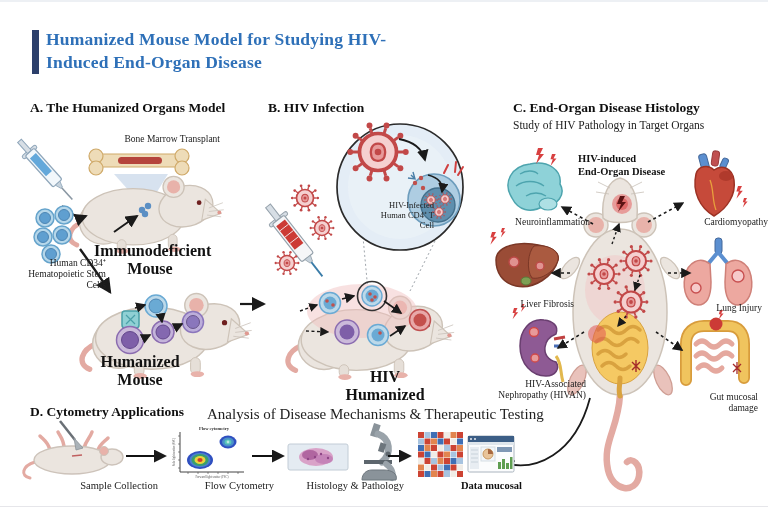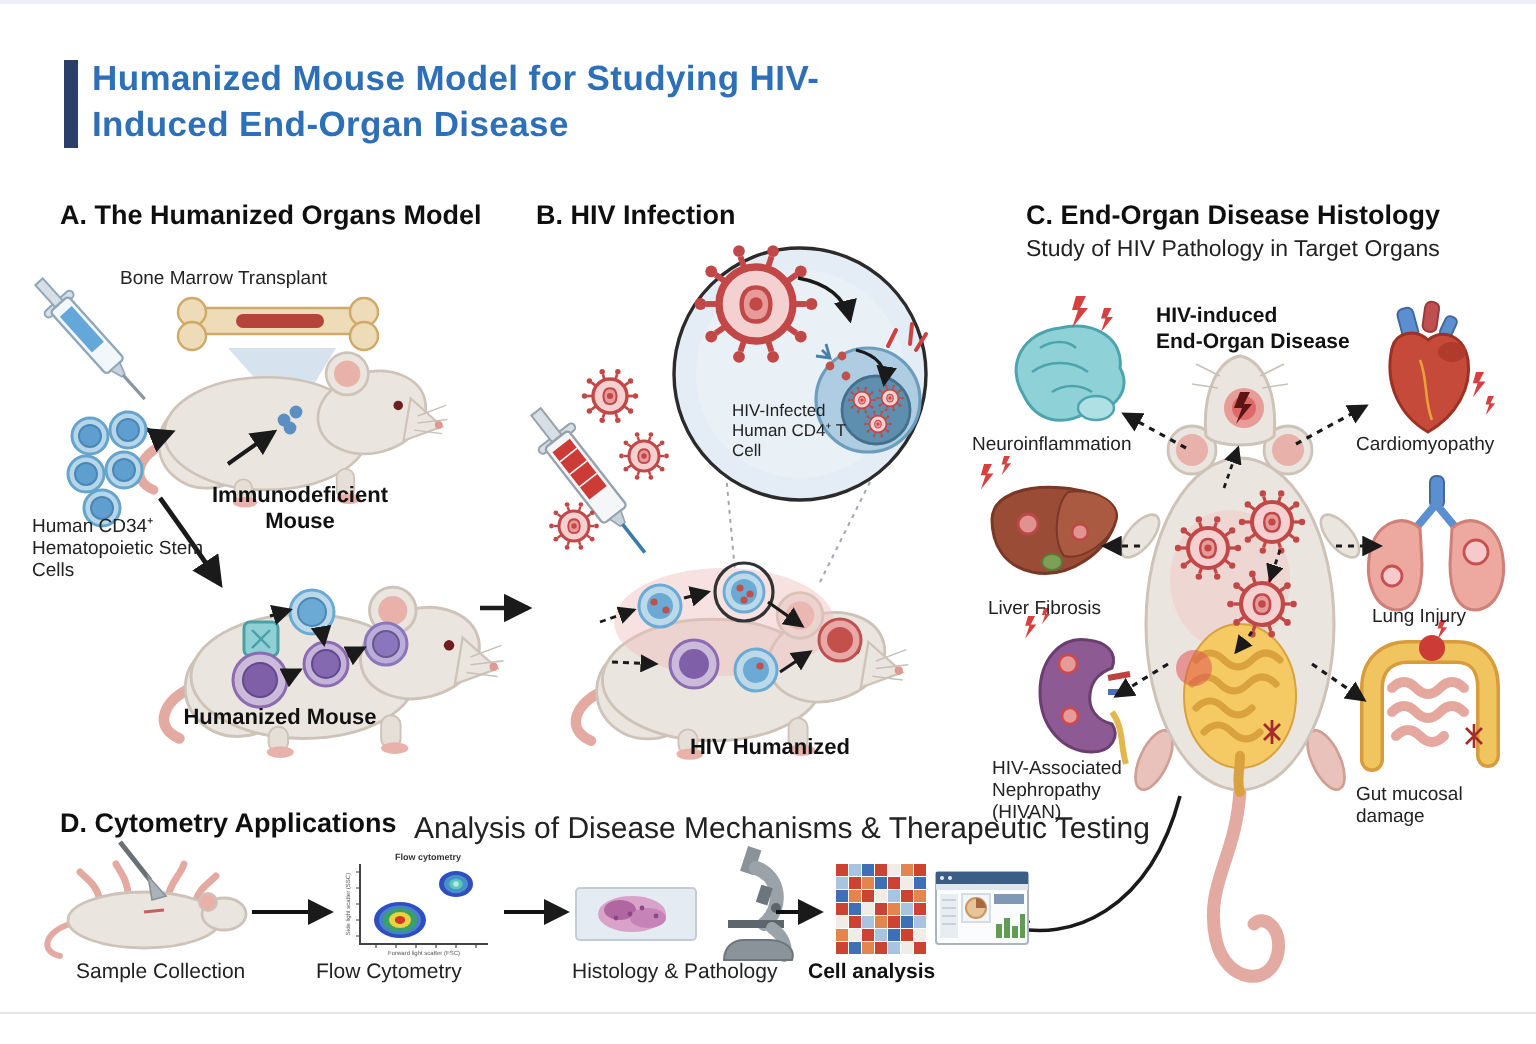--- a/index.html
+++ b/index.html
@@ -1,26 +1,26 @@
 <!DOCTYPE html>
 <html><head>
 <meta charset="utf-8">
 <style>
   html,body{margin:0;padding:0;background:#fff;}
   #canvas{position:relative;width:768px;height:522px;background:#ffffff;overflow:hidden;
-          font-family:Liberation Sans, sans-serif;}
+          font-family:Liberation Serif, serif;}
   .topline{position:absolute;top:0;left:0;width:768px;height:2px;background:#edf0f4;}
   .bottomline{position:absolute;top:506px;left:0;width:768px;height:1px;background:#e6e6ea;}
   .titlebar{position:absolute;left:32px;top:30px;width:7px;height:44px;background:#2c3f6b;}
   .title{position:absolute;left:46px;top:28px;width:420px;font-size:17.5px;font-weight:bold;
          color:#2e70b8;line-height:23px;letter-spacing:.2px;}
-  .lbl{position:absolute;color:#222;font-size:9.5px;line-height:1.18;text-align:left;}
+  .lbl{position:absolute;color:#222;font-size:9.5px;line-height:1.18;text-align:right;}
   .heading{position:absolute;color:#0f0f0f;font-size:13.5px;font-weight:bold;}
   .subheading{position:absolute;color:#222;font-size:11.5px;}
-  .boldlbl{position:absolute;color:#111;font-size:11px;font-weight:bold;text-align:center;line-height:1.15;}
+  .boldlbl{position:absolute;color:#111;font-size:16px;font-weight:bold;text-align:center;line-height:1.15;}
   .centerlbl{position:absolute;color:#111;font-size:10.5px;font-weight:bold;line-height:1.25;}
   svg{position:absolute;overflow:visible;}
 </style>
 </head>
 <body>
 
 <div id="canvas">
   <div class="topline"></div>
 
   <svg width="0" height="0" style="position:absolute">
@@ -487,16 +487,16 @@
   <div class="lbl" style="left:494px;top:299px;width:80px">Liver Fibrosis</div>
   <div class="lbl" style="left:686px;top:303px;width:76px">Lung Injury</div>
   <div class="lbl" style="left:678px;top:392px;width:80px">Gut mucosal damage</div>
   <div class="lbl" style="left:496px;top:379px;width:90px">HIV-Associated Nephropathy (HIVAN)</div>
 
   <div class="heading" style="left:30px;top:404px">D. Cytometry Applications</div>
   <div class="subheading" style="left:207px;top:406px;font-size:15px">Analysis of Disease Mechanisms &amp; Therapeutic Testing</div>
   <div class="lbl" style="left:38px;top:480px;width:120px;font-size:10.5px">Sample Collection</div>
   <div class="lbl" style="left:158px;top:480px;width:116px;font-size:10.5px">Flow Cytometry</div>
   <div class="lbl" style="left:286px;top:480px;width:118px;font-size:10.5px">Histology &amp; Pathology</div>
-  <div class="lbl" style="left:404px;top:480px;width:118px;font-size:10.5px;font-weight:bold;color:#111">Cell analysis</div>
+  <div class="lbl" style="left:404px;top:480px;width:118px;font-size:10.5px;font-weight:bold;color:#111">Data mucosal</div>
 
   <div class="bottomline"></div>
 </div>
 
 </body></html>

